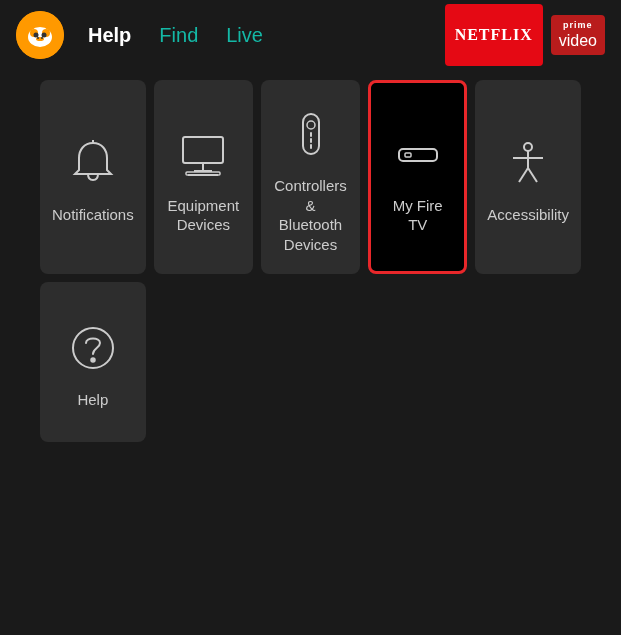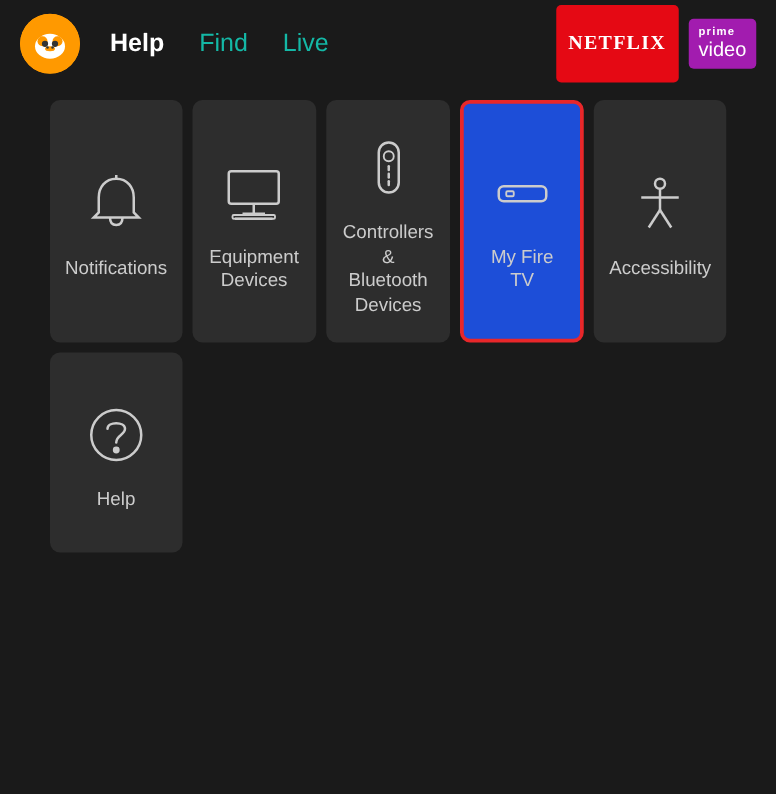--- a/index.html
+++ b/index.html
@@ -70,29 +70,29 @@
       color: #ffffff;
       font-size: 16px;
       font-weight: 900;
       padding: 22px 10px;
       border-radius: 4px;
       letter-spacing: 1px;
       font-family: Liberation Serif, serif;
     }
 
     .prime-badge {
-      background: #a21caf;
+      background: #b91c1c;
       color: #ffffff;
       font-size: 12px;
       font-weight: 600;
       padding: 5px 8px;
       border-radius: 4px;
       display: flex;
       flex-direction: column;
-      align-items: flex-start;
+      align-items: center;
       line-height: 1.2;
     }
 
     .prime-badge .prime-text {
       font-size: 9px;
       letter-spacing: 1px;
     }
 
     .prime-badge .video-text {
       font-size: 16px;
@@ -115,21 +115,21 @@
       align-items: center;
       justify-content: center;
       padding: 24px 12px 20px;
       cursor: pointer;
       position: relative;
       min-height: 160px;
     }
 
     .grid-item.selected {
       border: 3px solid #e8272a;
-      background: #1d4ed8;
+      background: #000000;
     }
 
     .grid-item-icon {
       width: 60px;
       height: 60px;
       display: flex;
       align-items: center;
       justify-content: center;
       margin-bottom: 12px;
     }

